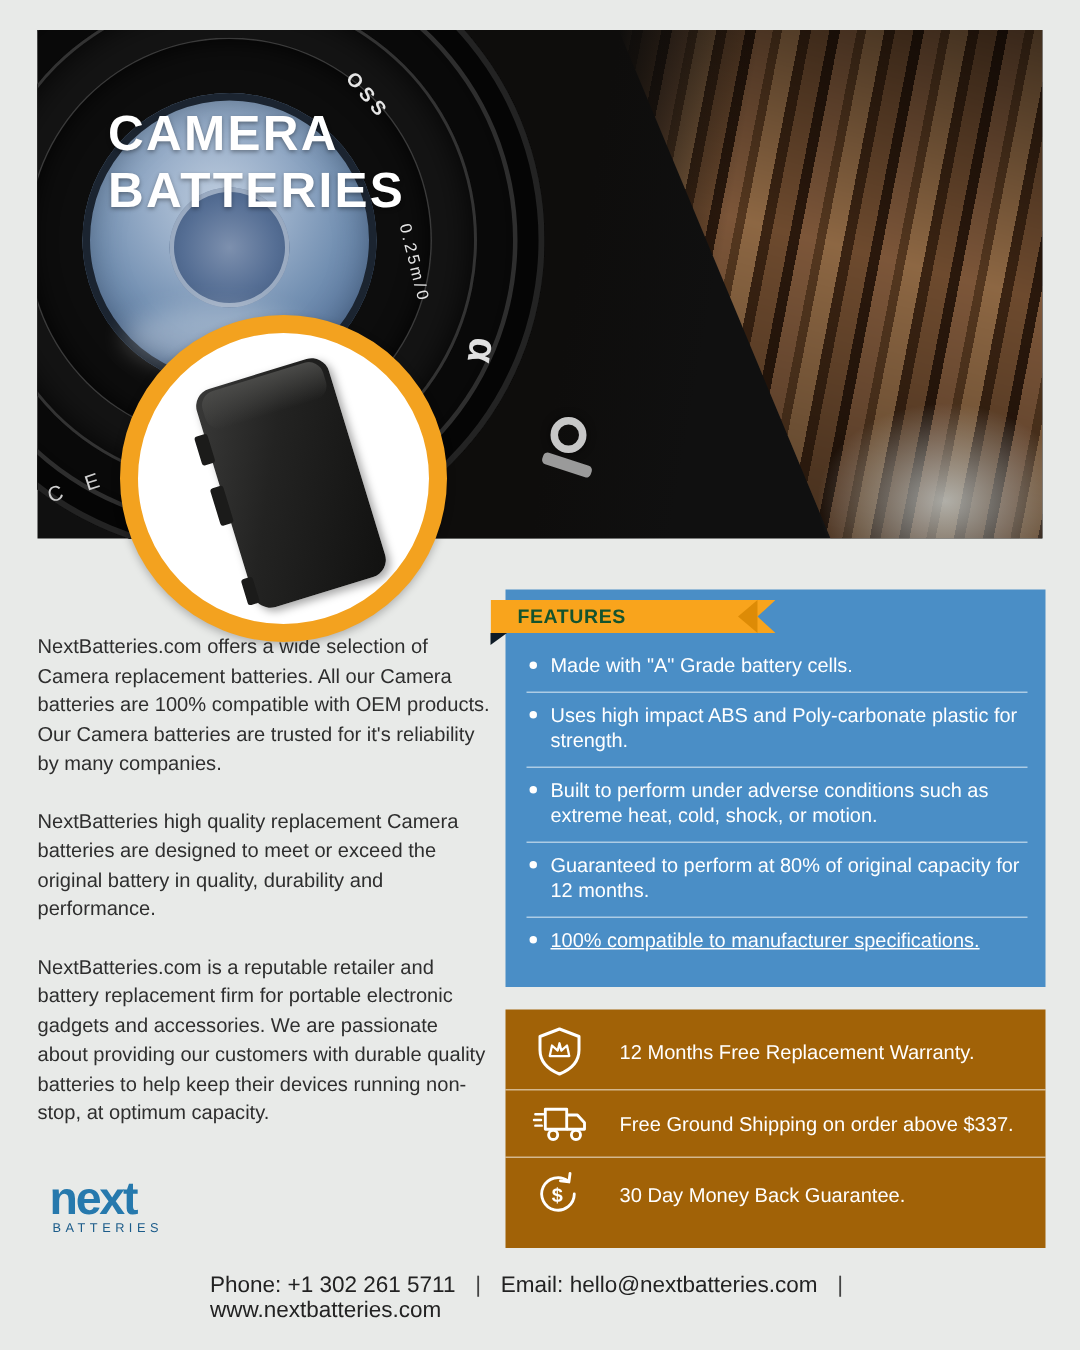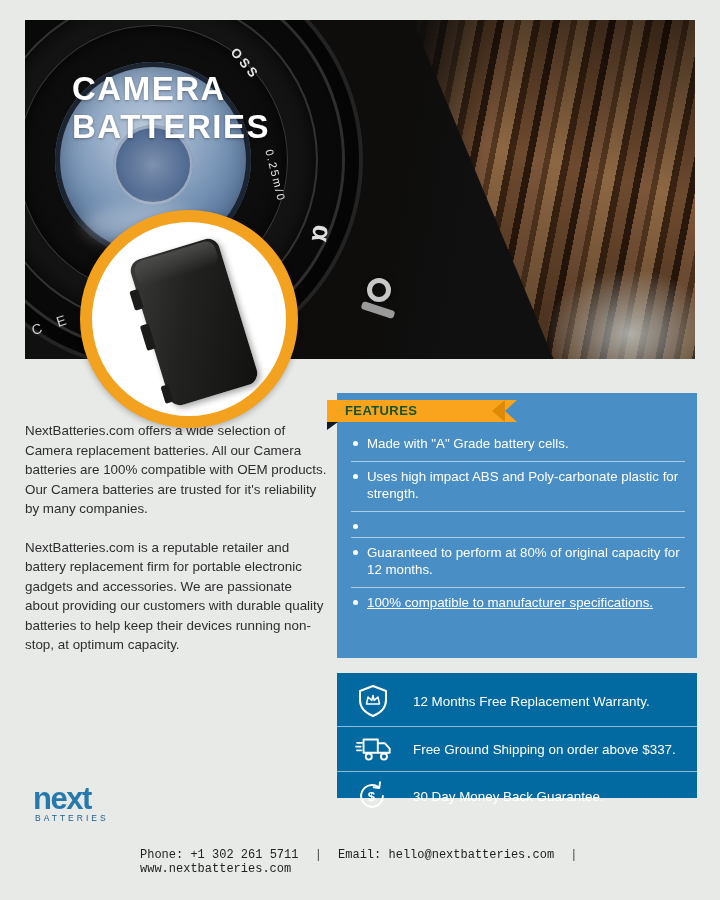--- a/index.html
+++ b/index.html
@@ -124,43 +124,43 @@
     display:flex; align-items:flex-start;
     padding:6px 0 8px; color:#fff; font-size:13.3px; line-height:17.5px;
     border-bottom:1px solid rgba(255,255,255,.55);
   }
   .feature-list li:last-child { border-bottom:none;text-decoration:underline; }
   .dot { flex:0 0 auto; width:5px; height:5px; border-radius:50%;
     background:#fff; margin:6px 9px 0 2px; }
 
   
   .benefits-panel {
-    position:absolute; left:337px; top:673px; width:360px; height:125px;
-    background:#0369a1; padding:3px 0;
+    position:absolute; left:337px; top:673px; width:360px; height:159px;
+    background:#a16207; padding:3px 0;
   }
   .brow {
     display:flex; align-items:center; padding:7px 18px;
     border-bottom:1px solid rgba(255,255,255,.55);
   }
   .brow:last-child { border-bottom:none; }
   .bicon { flex:0 0 38px; margin-right:20px; display:flex; align-items:center; }
   .btext { color:#fff; font-size:13.4px; line-height:19px; }
 
   
   .footer-logo { position:absolute; left:33px; top:785px; }
   .logo-next {
     color:#2679ad; font-size:31px; font-weight:600; letter-spacing:-1.5px;
     line-height:28px;
   }
   .logo-batteries {
     color:#1c5c8a; font-size:8.5px; letter-spacing:3px; margin-top:0;
     padding-left:2px;
   }
   .footer-contact {
-    position:absolute; left:140px; top:848px; color:#222; font-size:12px;font-family:Liberation Mono, monospace;
+    position:absolute; left:140px; top:848px; color:#222; font-size:15px;
   }
   .footer-contact .sep { margin:0 9px; color:#444; }
 </style>
 </head>
 <body>
 
 <div class="hero">
   <div class="wood"></div>
   <div class="wood-shade"></div>
   <div class="hero-corner-tl"></div>
@@ -188,40 +188,42 @@
 <div class="inset">
   <div class="battery">
     <div class="bat-tab tab1"></div>
     <div class="bat-tab tab2"></div>
     <div class="bat-tab tab3"></div>
   </div>
 </div>
 
 <div class="intro">
   <p>NextBatteries.com offers a wide selection of Camera replacement batteries. All our Camera batteries are 100% compatible with OEM products. Our Camera batteries are trusted for it's reliability by many companies.</p>
+  <p>NextBatteries high quality replacement Camera batteries are designed to meet or exceed the original battery in quality, durability and performance.</p>
   <p>NextBatteries.com is a reputable retailer and battery replacement firm for portable electronic gadgets and accessories. We are passionate about providing our customers with durable quality batteries to help keep their devices running non-stop, at optimum capacity.</p>
 </div>
 
 <div class="features-panel">
   <div class="ribbon">
     <span>FEATURES</span>
     <span class="ribbon-chevron"></span>
   </div>
   <div class="ribbon-fold"></div>
   <ul class="feature-list">
     <li>
       <span class="dot"></span>
       <span>Made with "A" Grade battery cells.</span>
     </li>
     <li>
       <span class="dot"></span>
       <span>Uses high impact ABS and Poly-carbonate plastic for strength.</span>
     </li>
     <li>
       <span class="dot"></span>
+      <span>Built to perform under adverse conditions such as extreme heat, cold, shock, or motion.</span>
     </li>
     <li>
       <span class="dot"></span>
       <span>Guaranteed to perform at 80% of original capacity for 12 months.</span>
     </li>
     <li>
       <span class="dot"></span>
       <span>100% compatible to manufacturer specifications.</span>
     </li>
   </ul>

